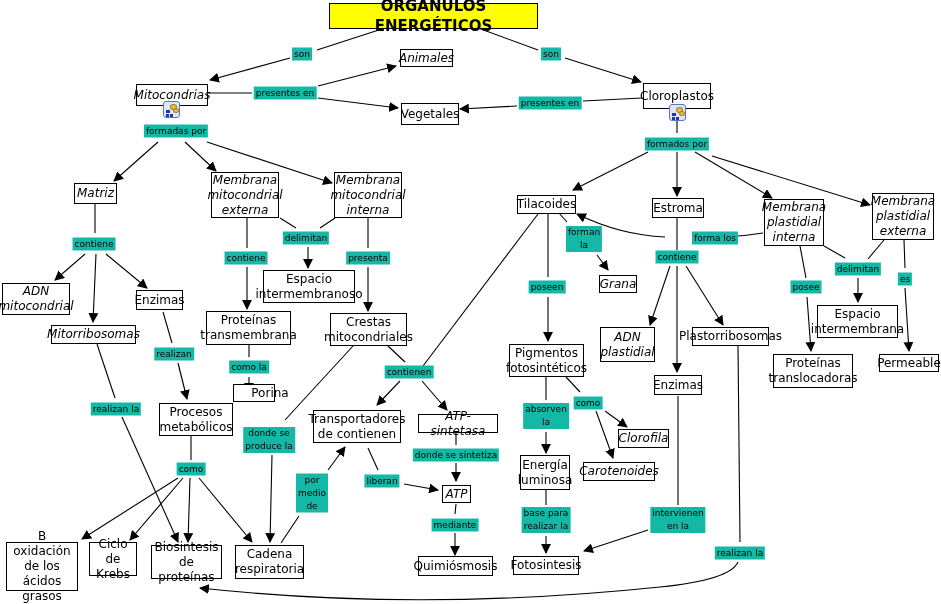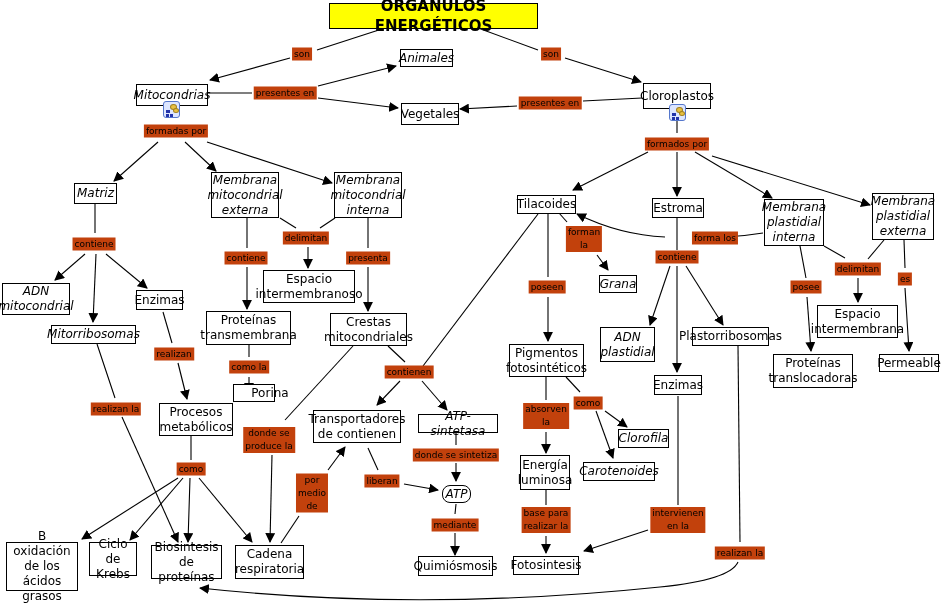--- a/index.html
+++ b/index.html
@@ -5,21 +5,21 @@
   html, body { margin:0; padding:0; background:#ffffff; }
   body { width:941px; height:604px; position:relative; overflow:hidden;
          font-family:"DejaVu Sans", sans-serif; color:#000; }
   #edges { position:absolute; left:0; top:0; width:941px; height:604px; }
   .node { position:absolute; border:1.3px solid #000; background:#fff;
           font-size:12px; line-height:15px; text-align:center; box-sizing:border-box;
           padding:2px 4px; white-space:pre-line; display:flex; align-items:center; justify-content:center; }
   .node.title { background:#ffff00; font-weight:bold; font-size:15px; line-height:20px; border-width:1.5px; }
   .node.ital { font-style:italic; }
   .lbl { position:absolute; font-size:9px; line-height:13px; text-align:center; white-space:pre-line;
-         background:#c2410c; transform:translate(-50%,-50%); padding:0 2px; }
+         background:#14b8a6; transform:translate(-50%,-50%); padding:0 2px; }
   .icon { position:absolute; width:17px; height:17px; border:1px solid #5577cc; border-radius:3px;
           background:#dde6ff; box-sizing:border-box; }
   .icon .b1 { position:absolute; left:6px; top:2px; width:7px; height:6px; border-radius:50%; background:#e8c040; border:1px solid #a08020; box-sizing:border-box; }
   .icon .b2 { position:absolute; left:9px; top:6px; width:6px; height:5px; border-radius:50%; background:#e8c040; border:1px solid #a08020; box-sizing:border-box; }
   .icon .s1 { position:absolute; left:2px; top:8px; width:4px; height:3px; background:#2233aa; }
   .icon .s2 { position:absolute; left:2px; top:12px; width:3px; height:3px; background:#2233aa; }
   .icon .s3 { position:absolute; left:6px; top:12px; width:3px; height:3px; background:#2233aa; }
 </style>
 </head>
 <body>
@@ -183,21 +183,21 @@
 <div class="node" style="left:206px;top:311px;width:85px;height:34px;">Proteínas
 transmembrana</div>
 <div class="node" style="left:330px;top:313px;width:77px;height:33px;">Crestas
 mitocondriales</div>
 <div class="node" style="left:233px;top:384px;width:39px;height:18px;padding-left:36px;">Porina</div>
 <div class="node" style="left:159px;top:403px;width:74px;height:33px;">Procesos
 metabólicos</div>
 <div class="node" style="left:313px;top:410px;width:88px;height:33px;">Transportadores
 de contienen</div>
 <div class="node ital" style="left:418px;top:414px;width:80px;height:19px;">ATP-sintetasa</div>
-<div class="node ital" style="left:442px;top:485px;width:29px;height:18px;border-radius:8px;">ATP</div>
+<div class="node ital" style="left:442px;top:485px;width:29px;height:18px;">ATP</div>
 <div class="node" style="left:418px;top:556px;width:75px;height:20px;">Quimiósmosis</div>
 <div class="node" style="left:6px;top:542px;width:72px;height:49px;">B oxidación
 de los ácidos
 grasos</div>
 <div class="node" style="left:89px;top:542px;width:48px;height:34px;">Ciclo de
 Krebs</div>
 <div class="node" style="left:151px;top:545px;width:71px;height:34px;">Biosintesis
 de proteínas</div>
 <div class="node" style="left:235px;top:545px;width:69px;height:34px;">Cadena
 respiratoria</div>

